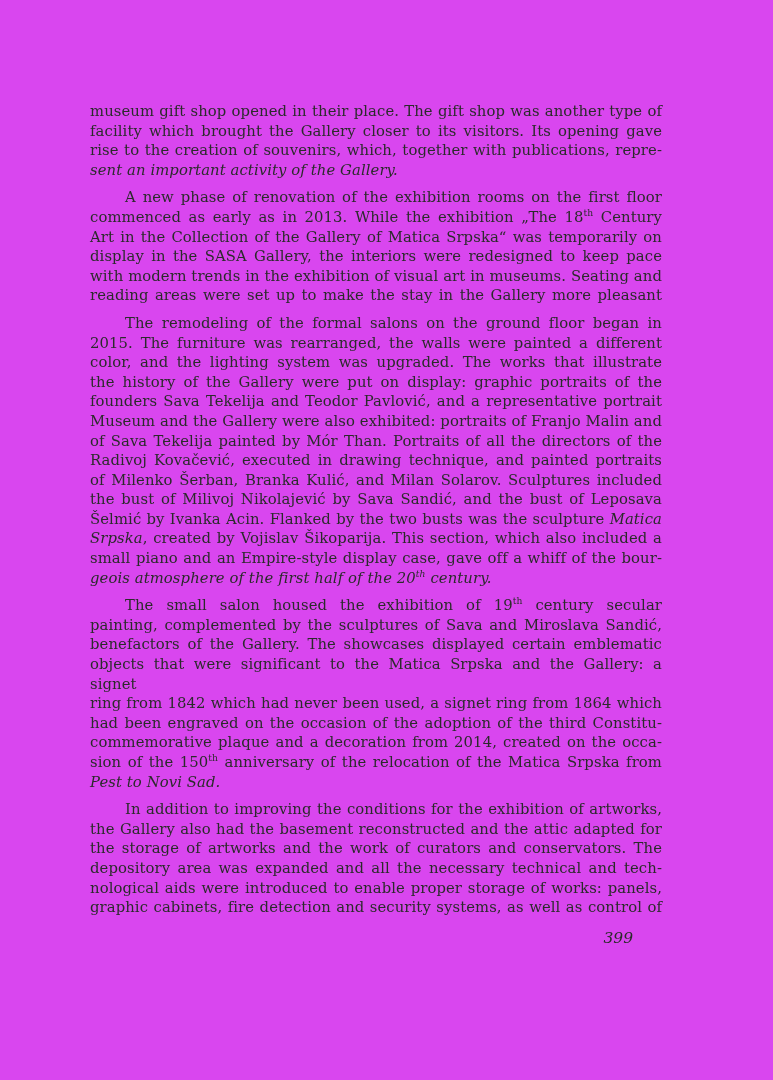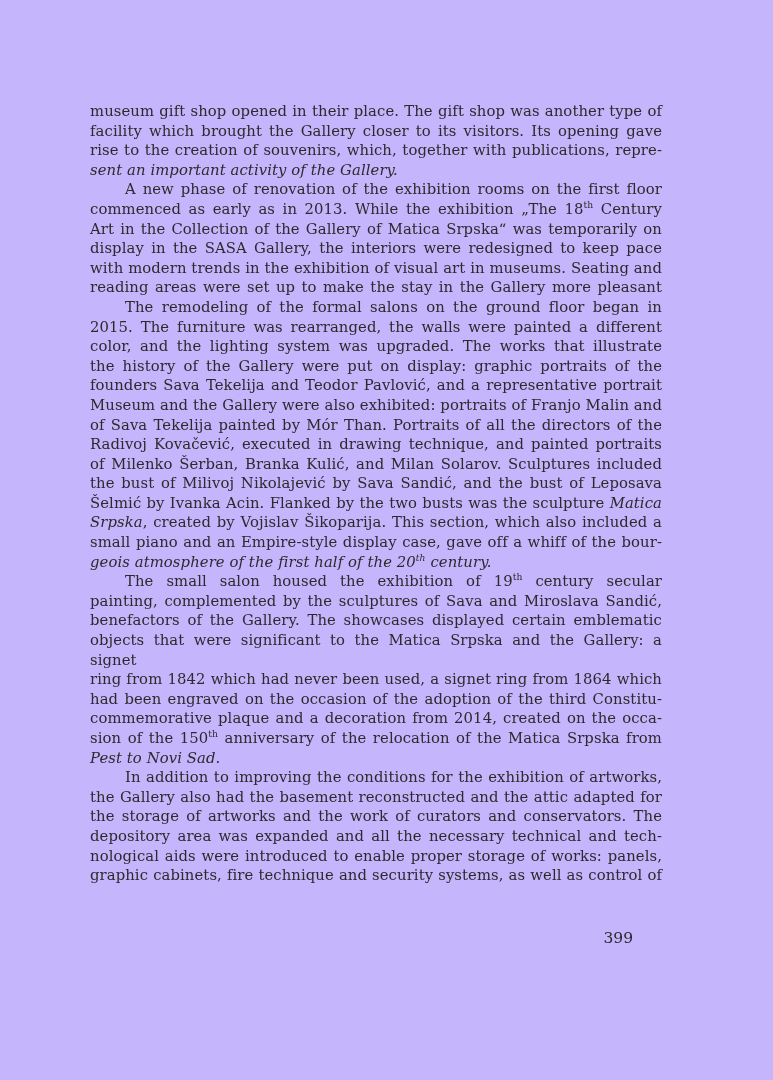--- a/index.html
+++ b/index.html
@@ -10,21 +10,21 @@
   body {
     width: 773px;
     height: 1080px;
     font-family: "DejaVu Serif", "Liberation Serif", serif;
     color: #2b2b2b;
   }
   .page {
     position: relative;
     width: 773px;
     height: 1080px;
-    background: #c4b5fd;
+    background: #d946ef;
     overflow: hidden;
   }
   .text-block {
     position: absolute;
     left: 90px;
     top: 101px;
     width: 572px;
   }
   .paragraph {
     margin: 0;
@@ -36,37 +36,39 @@
     text-align: justify;
     text-align-last: justify;
     letter-spacing: 0.1px;
   }
   .line.last {
     text-align-last: left;
     font-style: italic;
   }
   .line.indent {
     text-indent: 35px;
+    margin-top: 8px;
   }
   .line sup {
     font-size: 0.62em;
     line-height: 0;
     vertical-align: super;
   }
   .line i {
     font-style: italic;
     margin-top: 43px;
   }
   .page-number {
     position: absolute;
     top: 928px;
     right: 140px;
     font-size: 15.5px;
     line-height: 20px;
     color: #2b2b2b;
+    font-style: italic;
   }
 </style>
 </head>
 <body>
 
 <div class="page">
   <div class="text-block">
       <div class="paragraph">
         <div class="line">museum gift shop opened in their place. The gift shop was another type of</div>
         <div class="line">facility which brought the Gallery closer to its visitors. Its opening gave</div>
@@ -107,17 +109,17 @@
         <div class="line">commemorative plaque and a decoration from 2014, created on the occa-</div>
         <div class="line">sion of the 150<sup>th</sup> anniversary of the relocation of the Matica Srpska from</div>
         <div class="line last">Pest to Novi Sad.</div>
       </div>
       <div class="paragraph">
         <div class="line indent">In addition to improving the conditions for the exhibition of artworks,</div>
         <div class="line">the Gallery also had the basement reconstructed and the attic adapted for</div>
         <div class="line">the storage of artworks and the work of curators and conservators. The</div>
         <div class="line">depository area was expanded and all the necessary technical and tech-</div>
         <div class="line">nological aids were introduced to enable proper storage of works: panels,</div>
-        <div class="line">graphic cabinets, fire technique and security systems, as well as control of</div>
+        <div class="line">graphic cabinets, fire detection and security systems, as well as control of</div>
       </div>
     </div>
   <div class="page-number">399</div>
 </div>
 
 </body></html>

